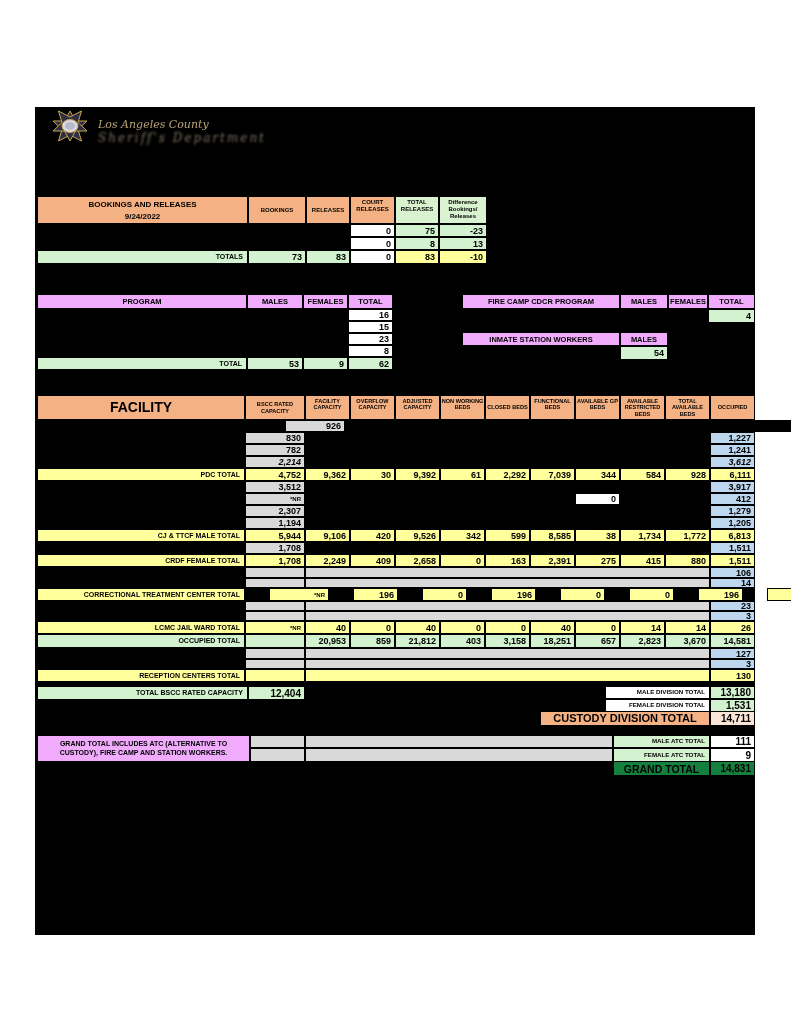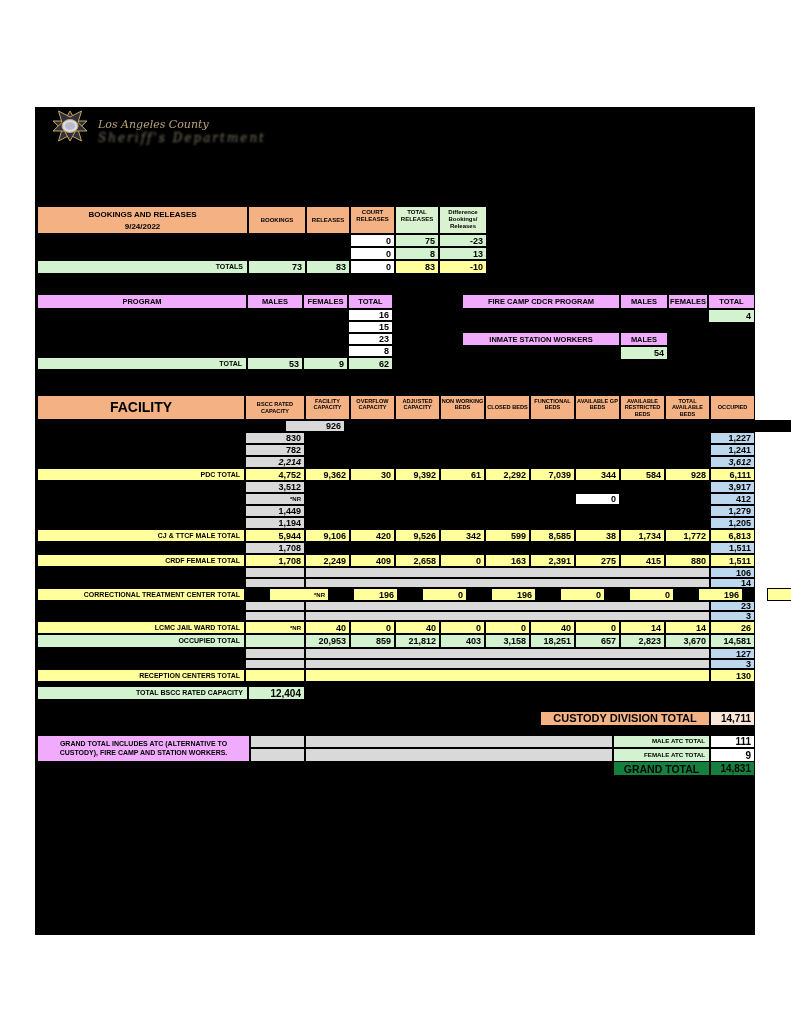--- a/index.html
+++ b/index.html
@@ -54,21 +54,21 @@
       <polygon points="20,31 25.5,21 37,21 28,12.5 31.5,1 20,7 8.5,1 12,12.5 3,21 14.5,21" fill="#2e2e44" stroke="#c9a84c" stroke-width="1"></polygon>
       <ellipse cx="20" cy="16" rx="8" ry="6.5" fill="#d9d9e4" stroke="#c9a84c" stroke-width="1"></ellipse>
       <ellipse cx="20" cy="16" rx="5" ry="3.8" fill="#b9b9cc"></ellipse>
     </svg>
     <div class="logo-text">
       <div class="l1">Los Angeles County</div>
       <div class="l2">Sheriff's Department</div>
     </div>
   </div>
 
-  <div class="dtable" style="left:37px;top:206px;--cols:211px 58px 44px 45px 44px 48px;">
+  <div class="dtable" style="left:37px;top:196px;--cols:211px 58px 44px 45px 44px 48px;">
       <div class="trow" style="height: 28px;">
         <div class="tcell hO tt" style="display: block; padding-top: 2px;">BOOKINGS AND RELEASES<br>9/24/2022</div>
         <div class="tcell hO">BOOKINGS</div>
         <div class="tcell hO">RELEASES</div>
         <div class="tcell hO" style="display: block; padding-top: 2px;">COURT<br>RELEASES</div>
         <div class="tcell hG" style="display: block; padding-top: 2px;">TOTAL<br>RELEASES</div>
         <div class="tcell hG" style="display: block; padding-top: 2px;">Difference<br>Bookings/<br>Releases</div>
       </div>
       <div class="trow" style="height: 13px;">
         <div class="tcell k"></div>
@@ -223,21 +223,21 @@
       <div class="trow" style="height: 12px;">
         <div class="tcell k"></div>
         <div class="tcell g num nr">*NR</div>
         <div class="tcell k" style="grid-column: span 6;"></div>
         <div class="tcell w num">0</div>
         <div class="tcell k" style="grid-column: span 2;"></div>
         <div class="tcell b num">412</div>
       </div>
       <div class="trow" style="height: 12px;">
         <div class="tcell k"></div>
-        <div class="tcell g num">1,449</div>
+        <div class="tcell g num">2,307</div>
         <div class="tcell k" style="grid-column: span 9;"></div>
         <div class="tcell b num">1,279</div>
       </div>
       <div class="trow" style="height: 12px;">
         <div class="tcell k"></div>
         <div class="tcell g num">1,194</div>
         <div class="tcell k" style="grid-column: span 9;"></div>
         <div class="tcell b num">1,205</div>
       </div>
       <div class="trow" style="height: 13px;">
@@ -360,20 +360,30 @@
       </div>
     </div>
 
   <div class="dtable" style="left:37px;top:686px;--cols:211px 57px;">
       <div class="trow" style="height: 14px;">
         <div class="tcell grn lbl">TOTAL BSCC RATED CAPACITY</div>
         <div class="tcell grn num n10">12,404</div>
       </div>
     </div>
 
+  <div class="dtable" style="left:605px;top:686px;--cols:105px 45px;">
+      <div class="trow" style="height: 13px;">
+        <div class="tcell w lbl s6">MALE DIVISION TOTAL</div>
+        <div class="tcell grn num n10">13,180</div>
+      </div>
+      <div class="trow" style="height: 13px;">
+        <div class="tcell w lbl s6">FEMALE DIVISION TOTAL</div>
+        <div class="tcell grn num n10">1,531</div>
+      </div>
+    </div>
 
   <div class="dtable" style="left:540px;top:711px;--cols:170px 45px;">
       <div class="trow" style="height: 15px;">
         <div class="tcell hO clbl">CUSTODY DIVISION TOTAL</div>
         <div class="tcell pch num n10">14,711</div>
       </div>
     </div>
 
   <div class="dtable" style="left:37px;top:735px;--cols:213px;">
       <div class="trow" style="height: 27px;">

